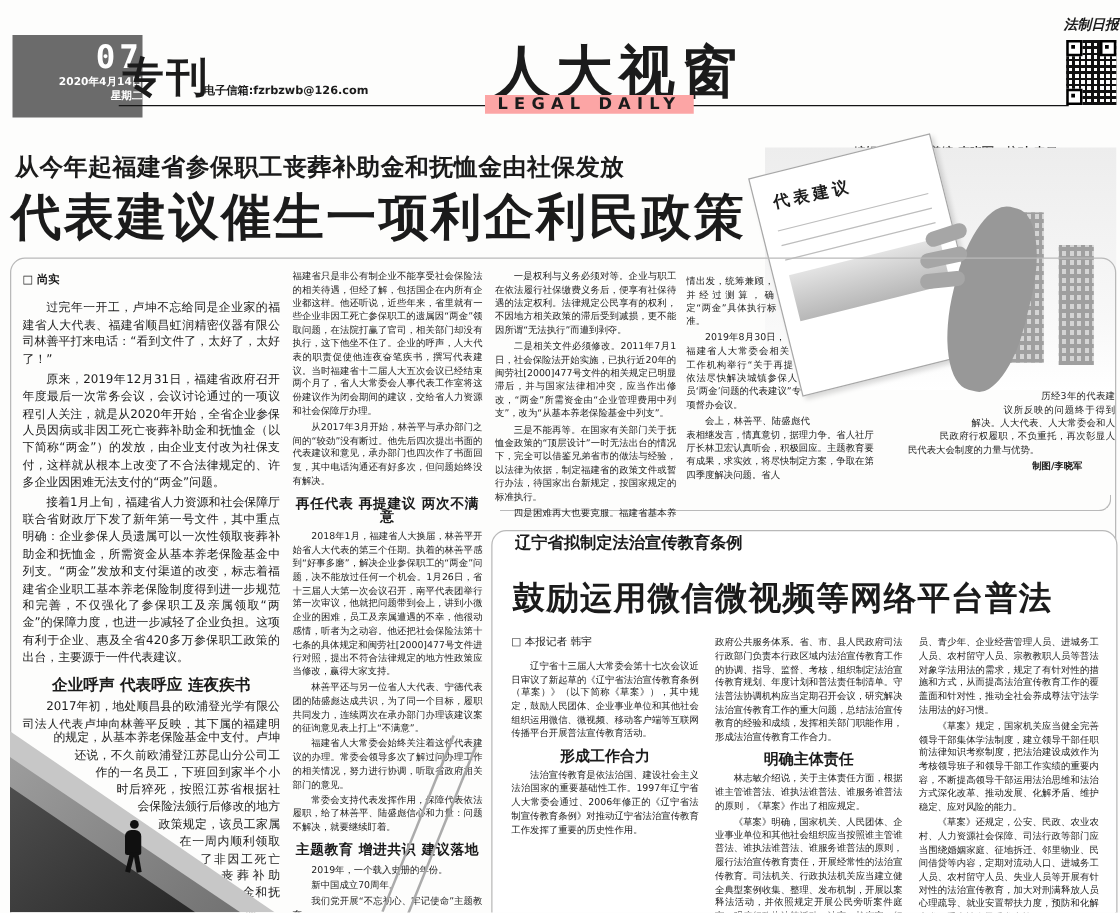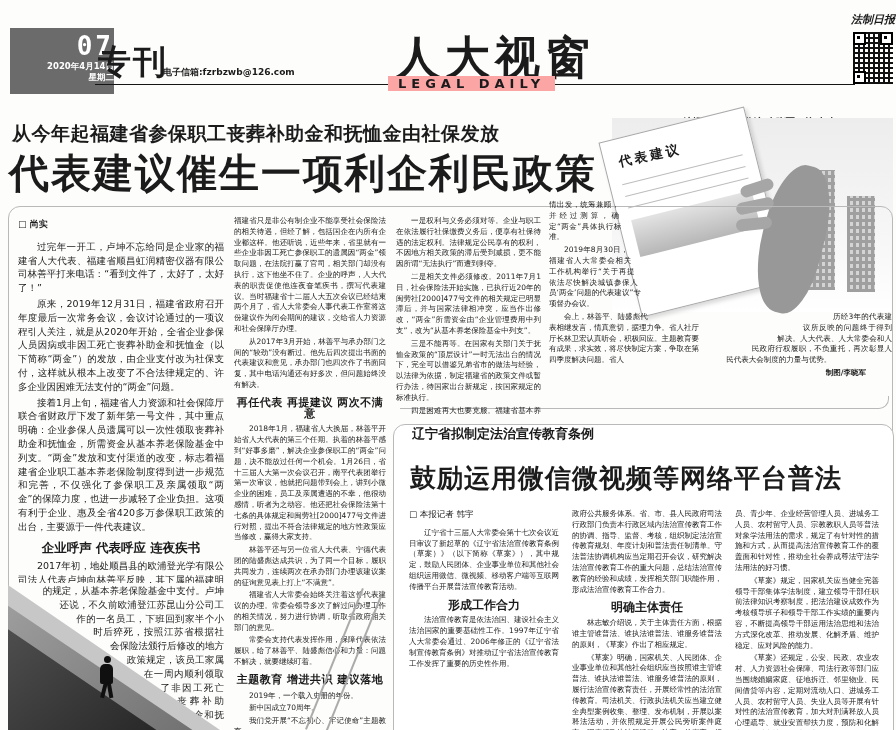--- a/index.html
+++ b/index.html
@@ -37,21 +37,21 @@
   .col{position:absolute;overflow:hidden;text-align:justify;}
   .col p{margin:0 0 2px 0;text-indent:2em;}
   .col p.cont{text-indent:0;}
   .byline{font-size:9px;font-weight:bold;margin:2px 0 8px 0;}
   .col1{left:18px;top:216px;width:206px;height:367px;font-size:9.5px;line-height:13.8px;}
   .subhead{font-weight:bold;text-align:center;text-indent:0 !important;margin:7px 0 5px 0 !important;}
   .sh1{font-size:12.5px;}
   .sh2{font-size:11px;letter-spacing:0.5px;}
   .col2{left:234px;top:216px;width:152px;height:514px;font-size:7.5px;line-height:10.8px;}
   .col3{left:396px;top:216px;width:145px;height:198px;font-size:7.5px;line-height:10.8px;}
-  .col4{left:549px;top:200px;width:150px;height:196px;font-size:7.5px;line-height:10.8px;}
+  .col4{left:549px;top:220px;width:150px;height:196px;font-size:7.5px;line-height:10.8px;}
   .img-slant{float:right;width:80px;height:122px;shape-outside:polygon(100% 0,100% 100%,45% 100%,0 0);shape-margin:4px;}
   .wrap-sec{left:18px;top:584px;width:206px;height:146px;font-size:9.5px;line-height:13.8px;}
   .tri-float{float:left;width:178px;height:146px;shape-outside:polygon(0 0,100% 100%,0 100%);shape-margin:5px;}
   .right-block{left:700px;top:312px;width:192px;height:96px;font-size:7.5px;line-height:10.8px;}
   .ind-float{float:left;width:118px;height:50px;shape-outside:polygon(0 0,100% 0,0 100%);shape-margin:4px;}
   .credit{text-align:right;padding-right:26px;font-weight:bold;}
   
   .illus{position:absolute;left:612px;top:118px;width:281px;height:194px;z-index:0;background:linear-gradient(180deg,#ededed 0%,#f8f8f8 70%,#ffffff 100%);}
   .bldg{position:absolute;background-color:#d4d4d4;background-image:repeating-linear-gradient(0deg,#9f9f9f 0 3px,transparent 3px 7px),repeating-linear-gradient(90deg,#9f9f9f 0 3px,transparent 3px 6px);}
   .b1{right:58px;top:52px;width:34px;height:120px;}

